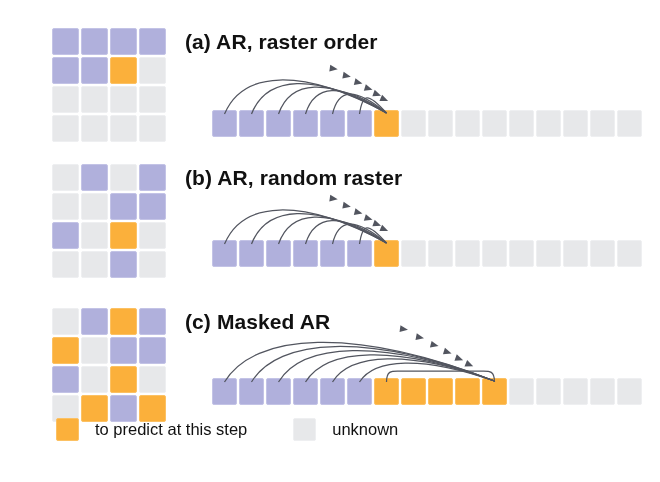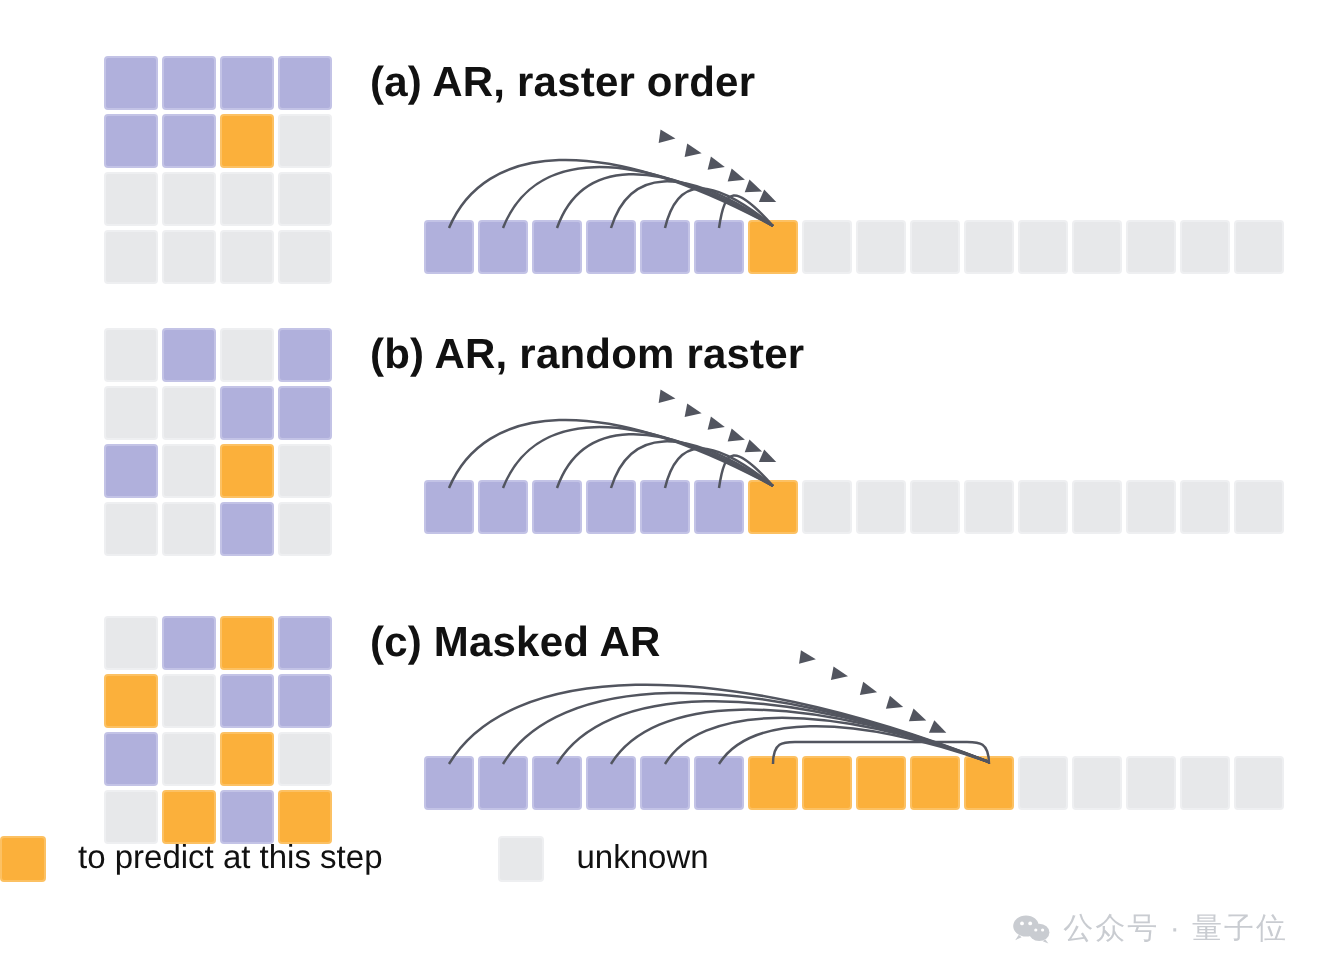--- a/index.html
+++ b/index.html
@@ -100,22 +100,22 @@
     top: 418px;
     width: 660px;
     display: flex;
     align-items: center;
   }
   .legend-item {
     display: flex;
     align-items: center;
   }
   .legend-item.li-0 { margin-left: 68px; }
-  .legend-item.li-1 { }
-  .legend-item.li-2 { margin-left: 58px; }
+  .legend-item.li-1 { margin-left: 56px; }
+  .legend-item.li-2 { margin-left: 46px; }
   .legend-swatch {
     width: 23px;
     height: 23px;
     border-radius: 2px;
     box-sizing: border-box;
     margin-right: 16px;
   }
   .legend-label {
     font-size: 16.5px;
     color: #111111;
@@ -309,27 +309,14 @@
       <div class="legend-item li-1">
         <span class="legend-swatch c-predict"></span>
         <span class="legend-label">to predict at this step</span>
       </div>
       <div class="legend-item li-2">
         <span class="legend-swatch c-unknown"></span>
         <span class="legend-label">unknown</span>
       </div>
     </div>
 
-  <div class="watermark">
-    <svg class="wm-icon" width="19" height="15" viewBox="0 0 19 15">
-      <ellipse cx="7" cy="6" rx="6.4" ry="5.3" fill="#c9ccd1"></ellipse>
-      <path d="M3.4 10.4 L1.6 13.1 L4.8 11.6 Z" fill="#c9ccd1"></path>
-      <ellipse cx="13.6" cy="9.2" rx="5.1" ry="4.3" fill="#c9ccd1"></ellipse>
-      <path d="M16.6 12.6 L18.2 14.8 L15.4 13.6 Z" fill="#c9ccd1"></path>
-      <circle cx="5" cy="4.7" r="0.95" fill="#ffffff"></circle>
-      <circle cx="9.1" cy="4.7" r="0.95" fill="#ffffff"></circle>
-      <circle cx="11.9" cy="8" r="0.8" fill="#ffffff"></circle>
-      <circle cx="15.3" cy="8" r="0.8" fill="#ffffff"></circle>
-    </svg>
-    <span>公众号 · 量子位</span>
-  </div>
 
 </div>
 
 </body></html>

